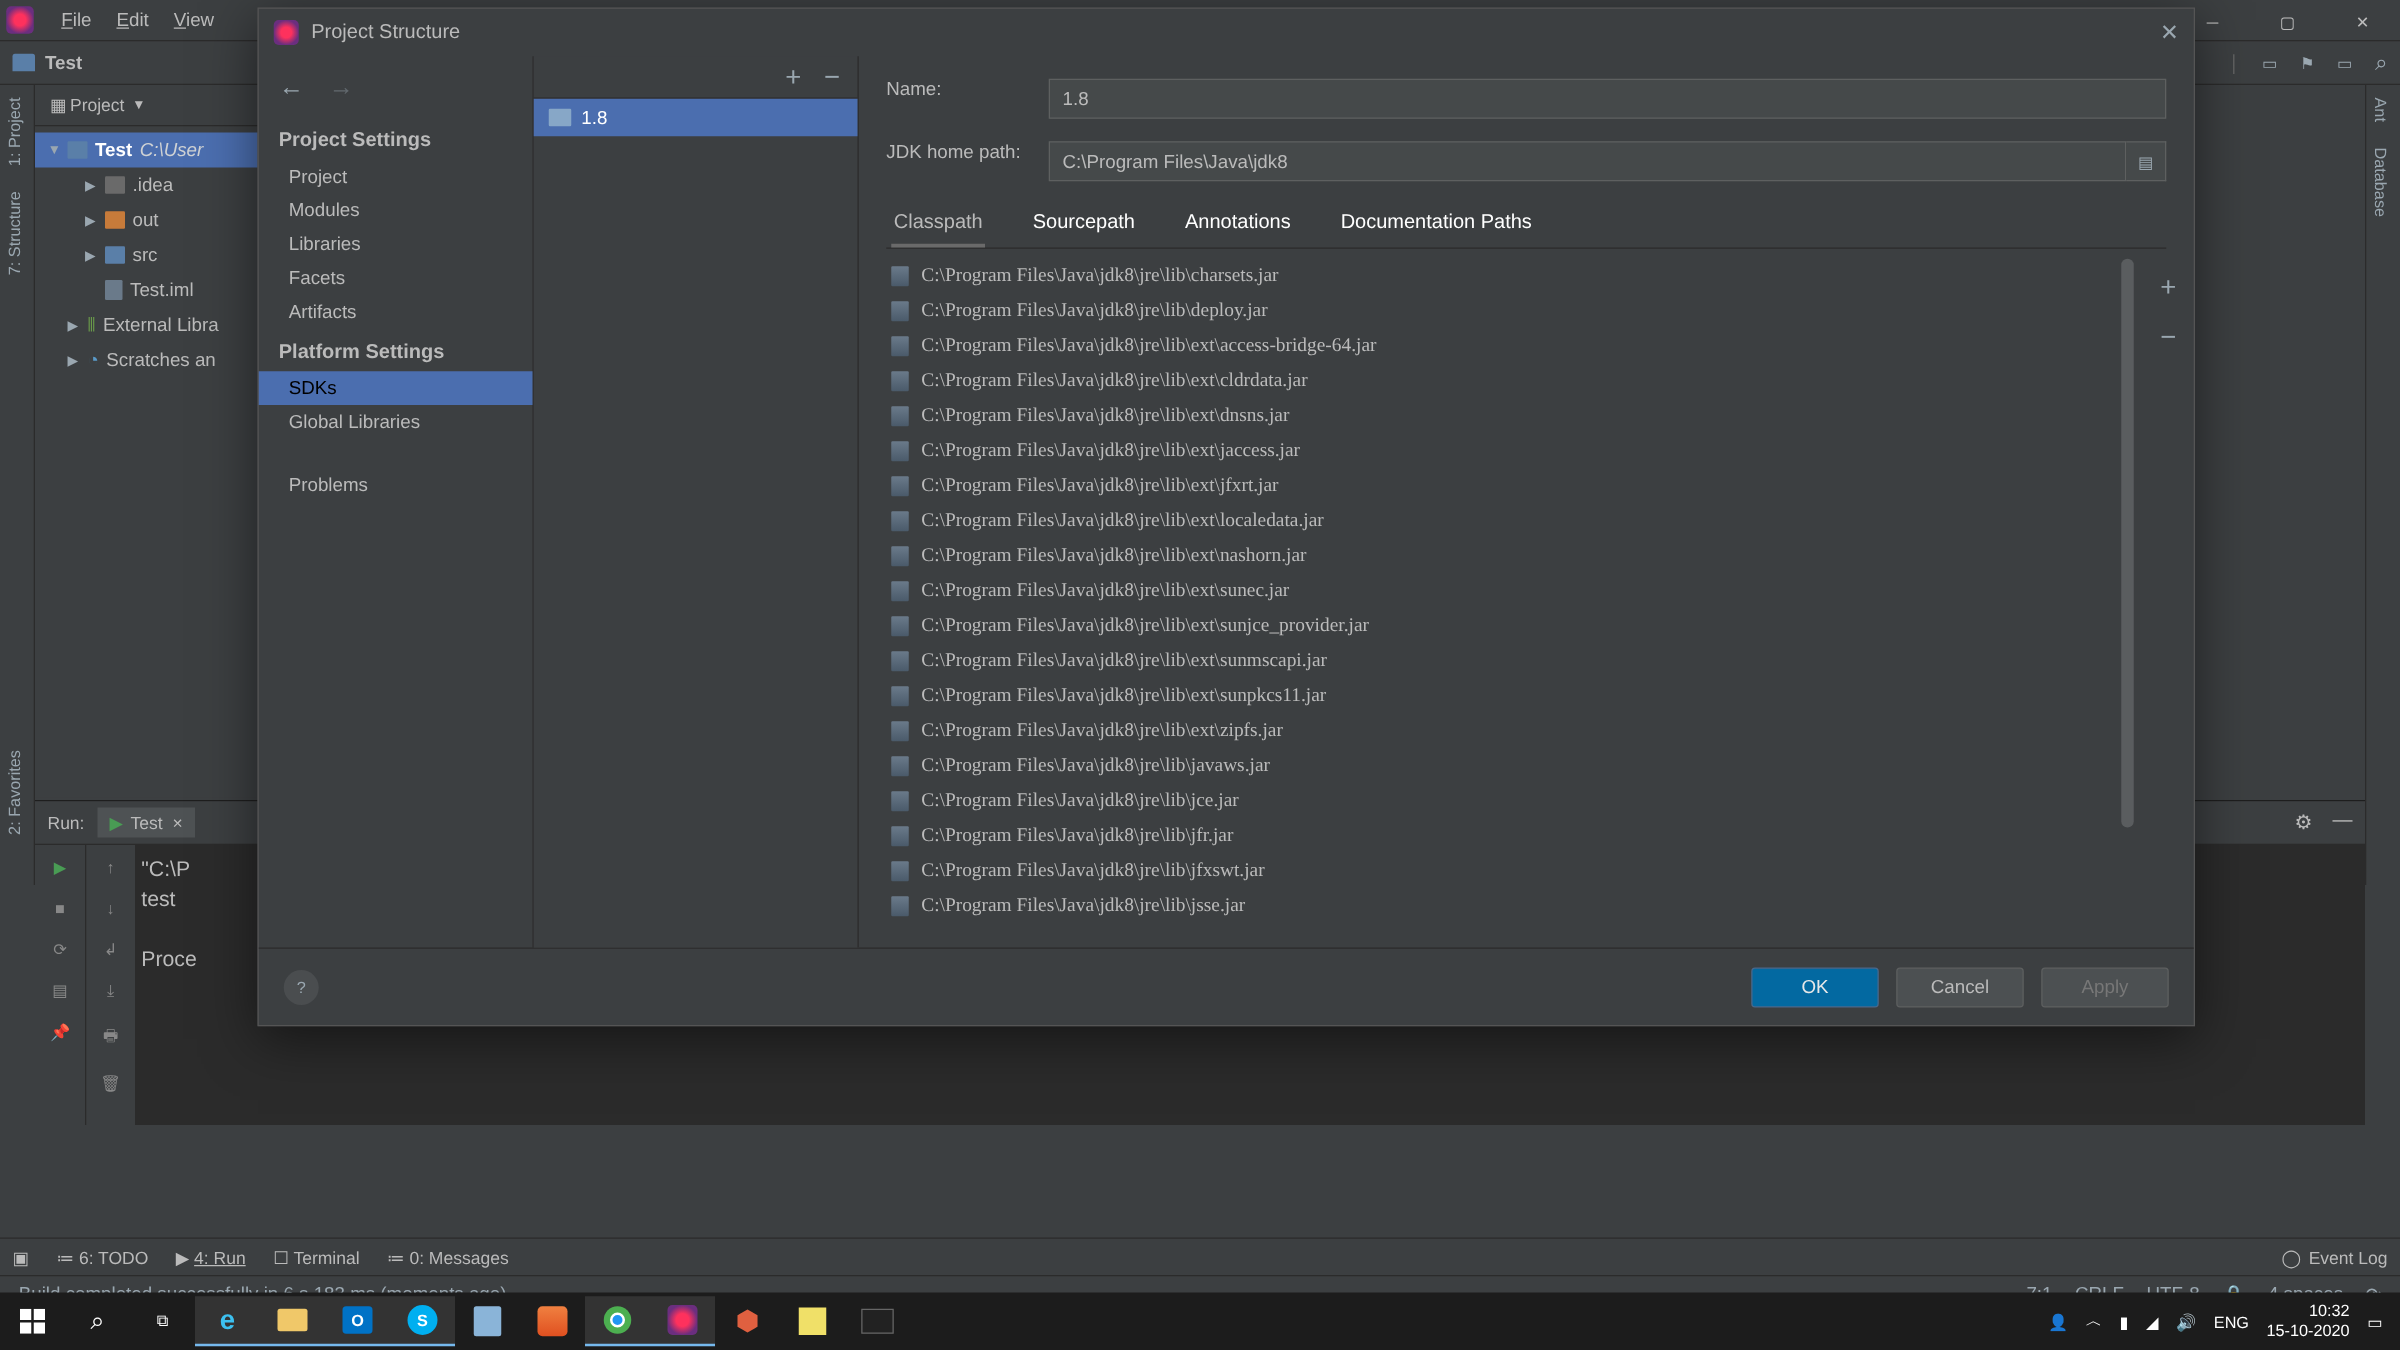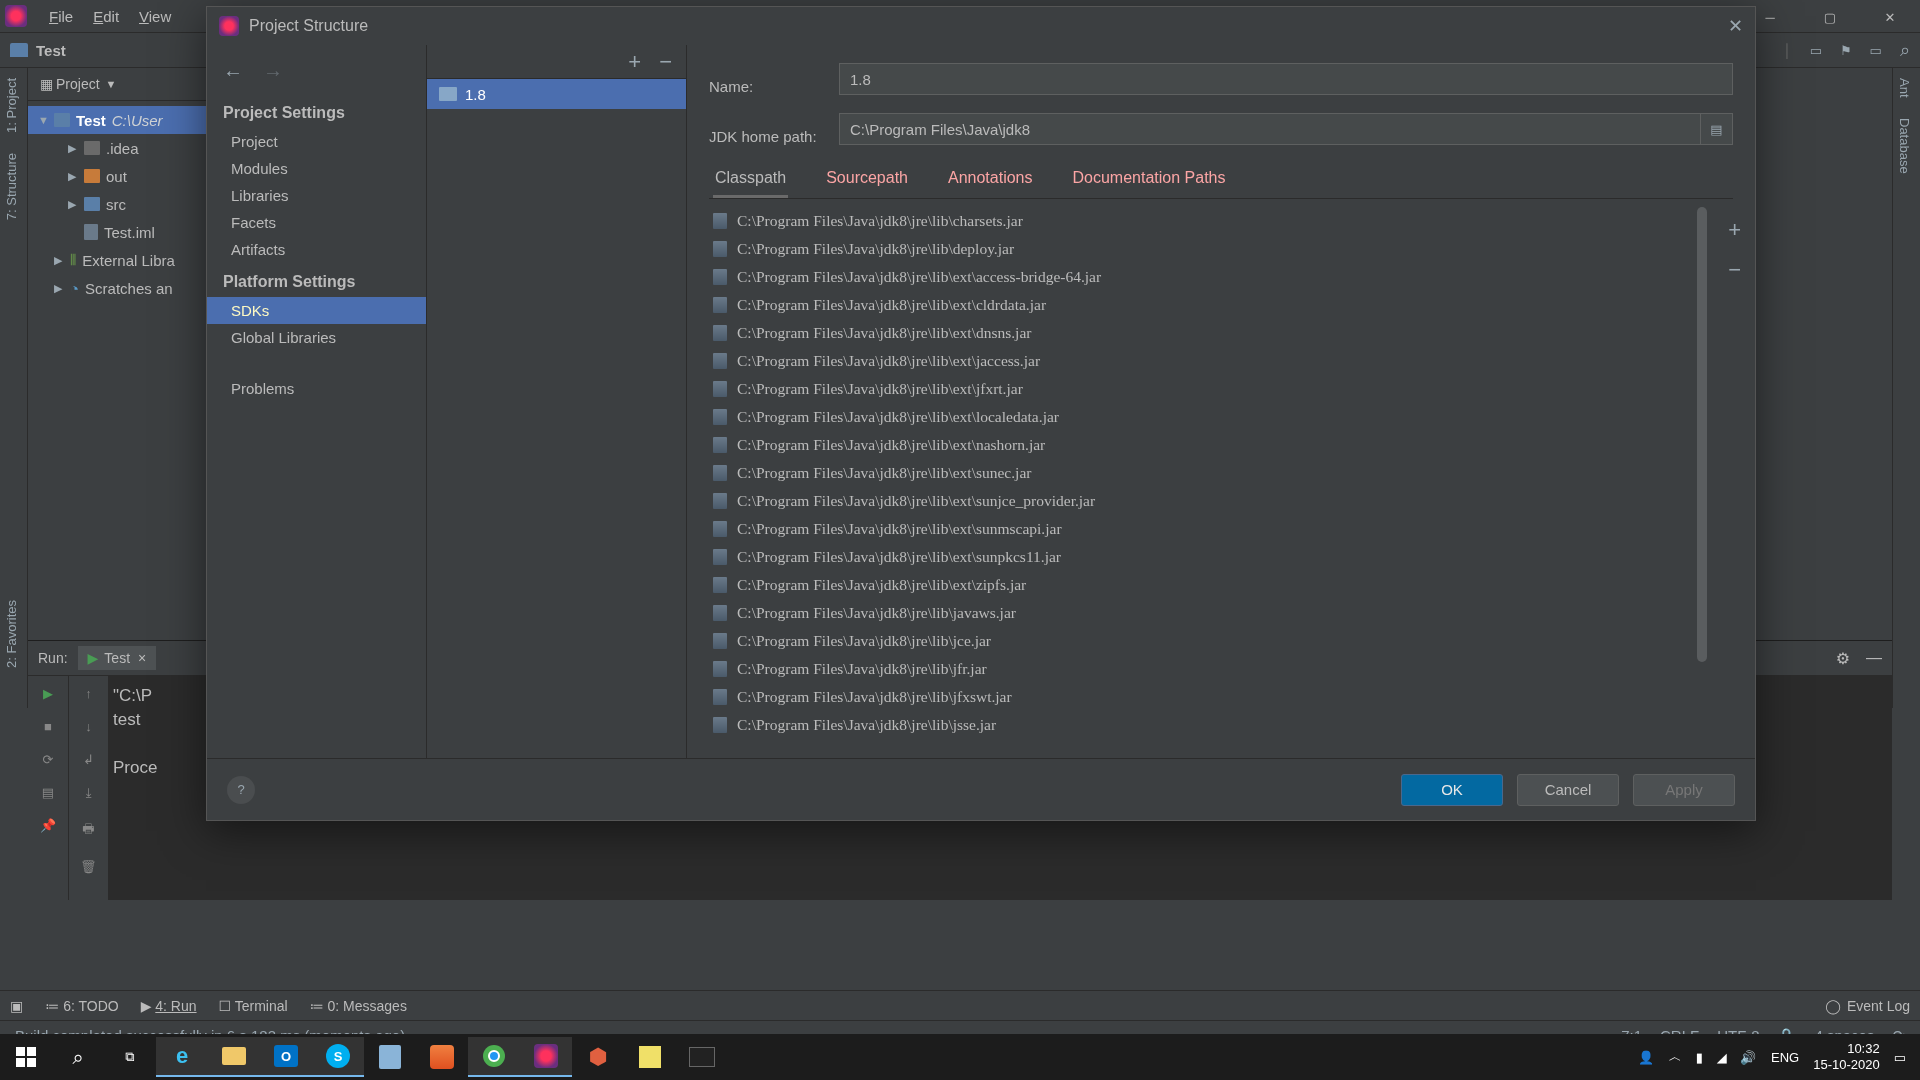--- a/index.html
+++ b/index.html
@@ -72,35 +72,35 @@
 }
 .dlg-title { height: 38px; display: flex; align-items: center; padding: 0 12px; font-size: 16px; color: #bbbbbb; }
 .dlg-title .logo { width: 20px; height: 20px; background: radial-gradient(circle,#fe315d 30%,#6b2e7f 70%); border-radius: 4px; margin-right: 10px; }
 .dlg-title .close { margin-left: auto; font-size: 18px; color: #9aa7b0; }
 .dlg-body { display: flex; height: calc(100% - 100px); }
 
 .dlg-nav { width: 220px; border-right: 1px solid #2b2b2b; padding-top: 14px; }
 .dlg-nav .back-fwd { display: flex; gap: 20px; padding: 0 16px 12px; font-size: 20px; color: #9aa7b0; }
 .dlg-nav .section-header { font-weight: bold; color: #bbbbbb; padding: 10px 16px 6px; font-size: 16px; }
 .dlg-nav .nav-item { padding: 5px 24px; font-size: 15px; color: #bbbbbb; cursor: default; }
-.dlg-nav .nav-item.selected { background: #4b6eaf; color: #fef9c3; }
+.dlg-nav .nav-item.selected { background: #4b6eaf; color: #000000; }
 
 .dlg-list { width: 260px; border-right: 1px solid #2b2b2b; background: #3c3f41; }
 .dlg-list-header { height: 34px; display: flex; align-items: center; justify-content: flex-end; gap: 18px; padding: 0 14px; font-size: 22px; color: #9aa7b0; border-bottom: 1px solid #2b2b2b; }
 .dlg-list-item { display: flex; align-items: center; height: 30px; padding: 0 12px; background: #4b6eaf; color: #fff; font-size: 15px; }
 .dlg-list-item .ficon2 { width: 18px; height: 14px; background: #87a7c7; margin-right: 8px; border-radius: 1px; }
 
 .dlg-main { flex: 1; padding: 18px 22px 0 22px; position: relative; }
-.form-row { display: flex; align-items: flex-end; margin-bottom: 18px; }
+.form-row { display: flex; align-items: flex-start; margin-bottom: 18px; }
 .form-row label { width: 130px; font-size: 15px; color: #bbbbbb; }
 .form-row input { flex: 1; height: 32px; background: #45494a; border: 1px solid #5e6060; color: #bbbbbb; padding: 0 10px; font-size: 15px; }
 .form-row .browse { width: 32px; height: 32px; background: #45494a; border: 1px solid #5e6060; border-left: none; display: flex; align-items: center; justify-content: center; color: #9aa7b0; }
 
 .sub-tabs { display: flex; gap: 36px; border-bottom: 1px solid #2b2b2b; padding: 0 4px; }
-.sub-tab { padding: 6px 2px 8px; font-size: 16px; color: #fca5a5; cursor: default; }
+.sub-tab { padding: 6px 2px 8px; font-size: 16px; color: #ffffff; cursor: default; }
 .sub-tab.active { border-bottom: 3px solid #6a6a6a; color: #bbbbbb; }
 
 .jar-list { position: absolute; top: 162px; left: 22px; right: 56px; bottom: 0; overflow: hidden; }
 .jar-item { display: flex; align-items: center; height: 28px; font-size: 15.5px; color: #bbbbbb; font-family: Liberation Serif, serif; }
 .jar-item .jicon { width: 14px; height: 16px; background: linear-gradient(#6a7a8a,#4a5a6a); margin: 0 10px 0 4px; border-radius: 1px; flex-shrink: 0; }
 .jar-scroll { position: absolute; top: 162px; right: 48px; width: 10px; height: 455px; background: #5a5d5f; border-radius: 5px; }
 .side-btns { position: absolute; right: 14px; top: 172px; display: flex; flex-direction: column; gap: 14px; font-size: 22px; color: #9aa7b0; }
 
 .dlg-footer { height: 62px; display: flex; align-items: center; padding: 0 20px; border-top: 1px solid #2b2b2b; }
 .dlg-footer .help { width: 28px; height: 28px; border-radius: 50%; background: #4a4d4f; display: flex; align-items: center; justify-content: center; color: #9aa7b0; }

